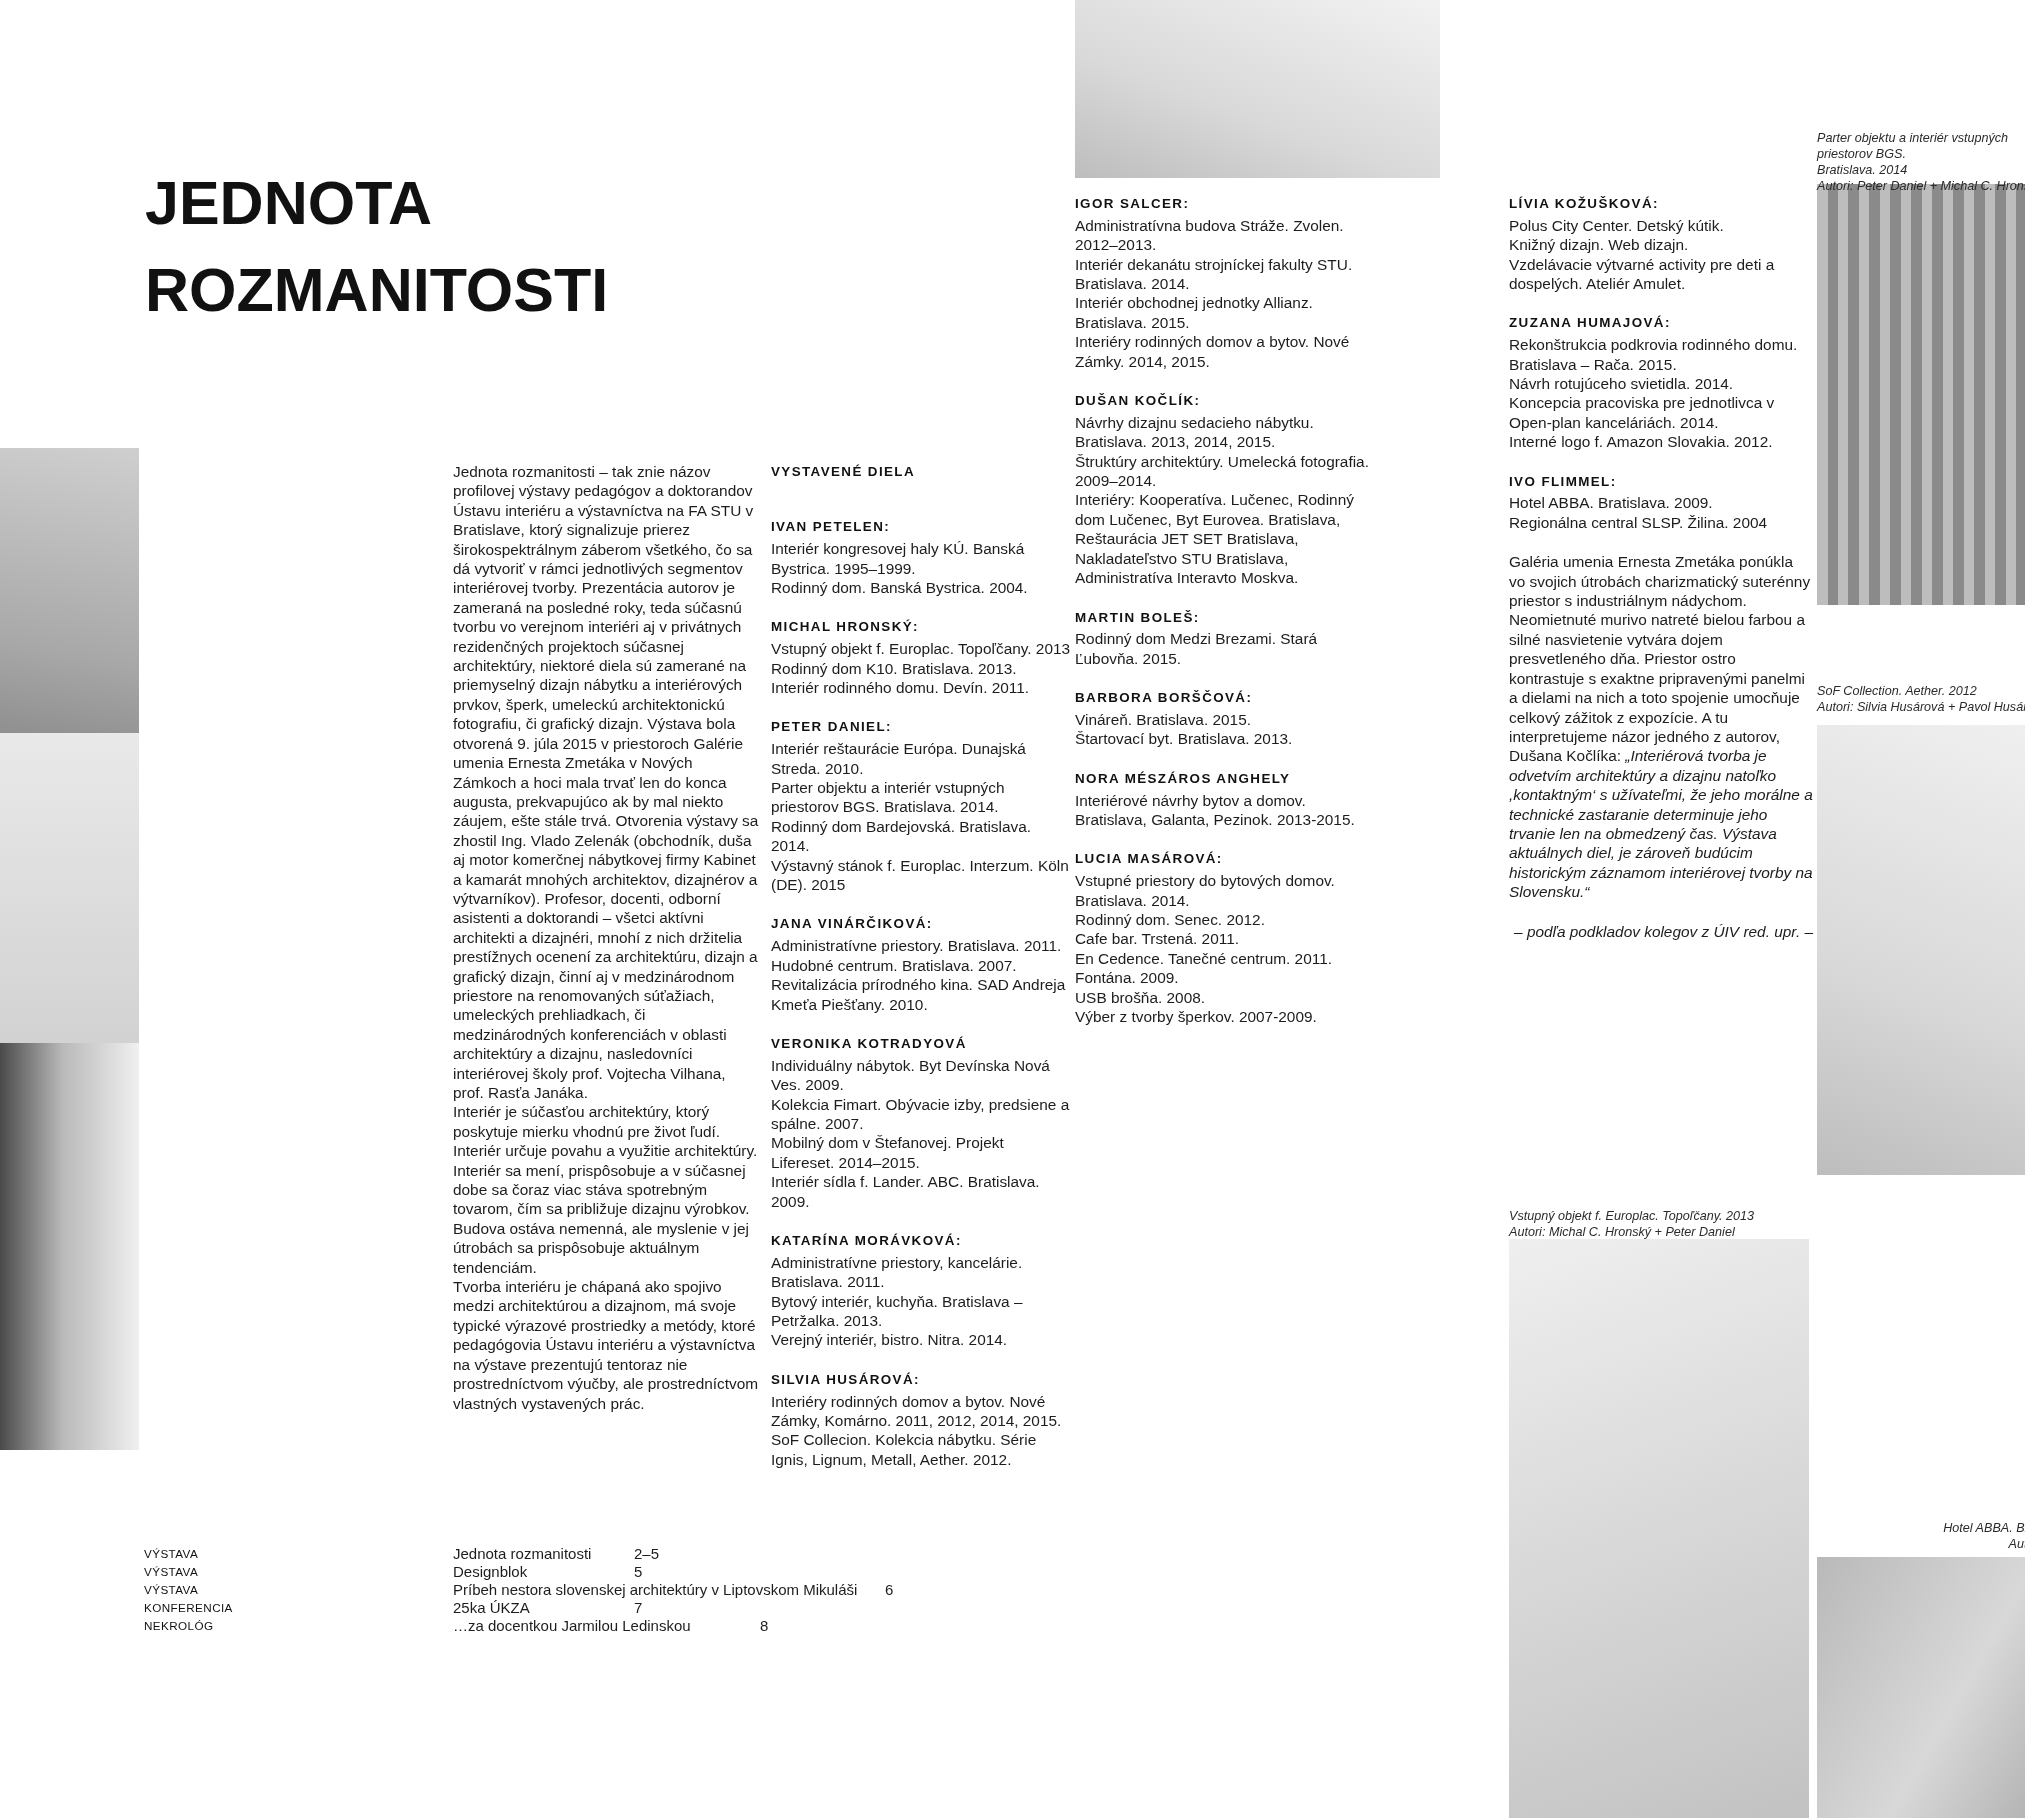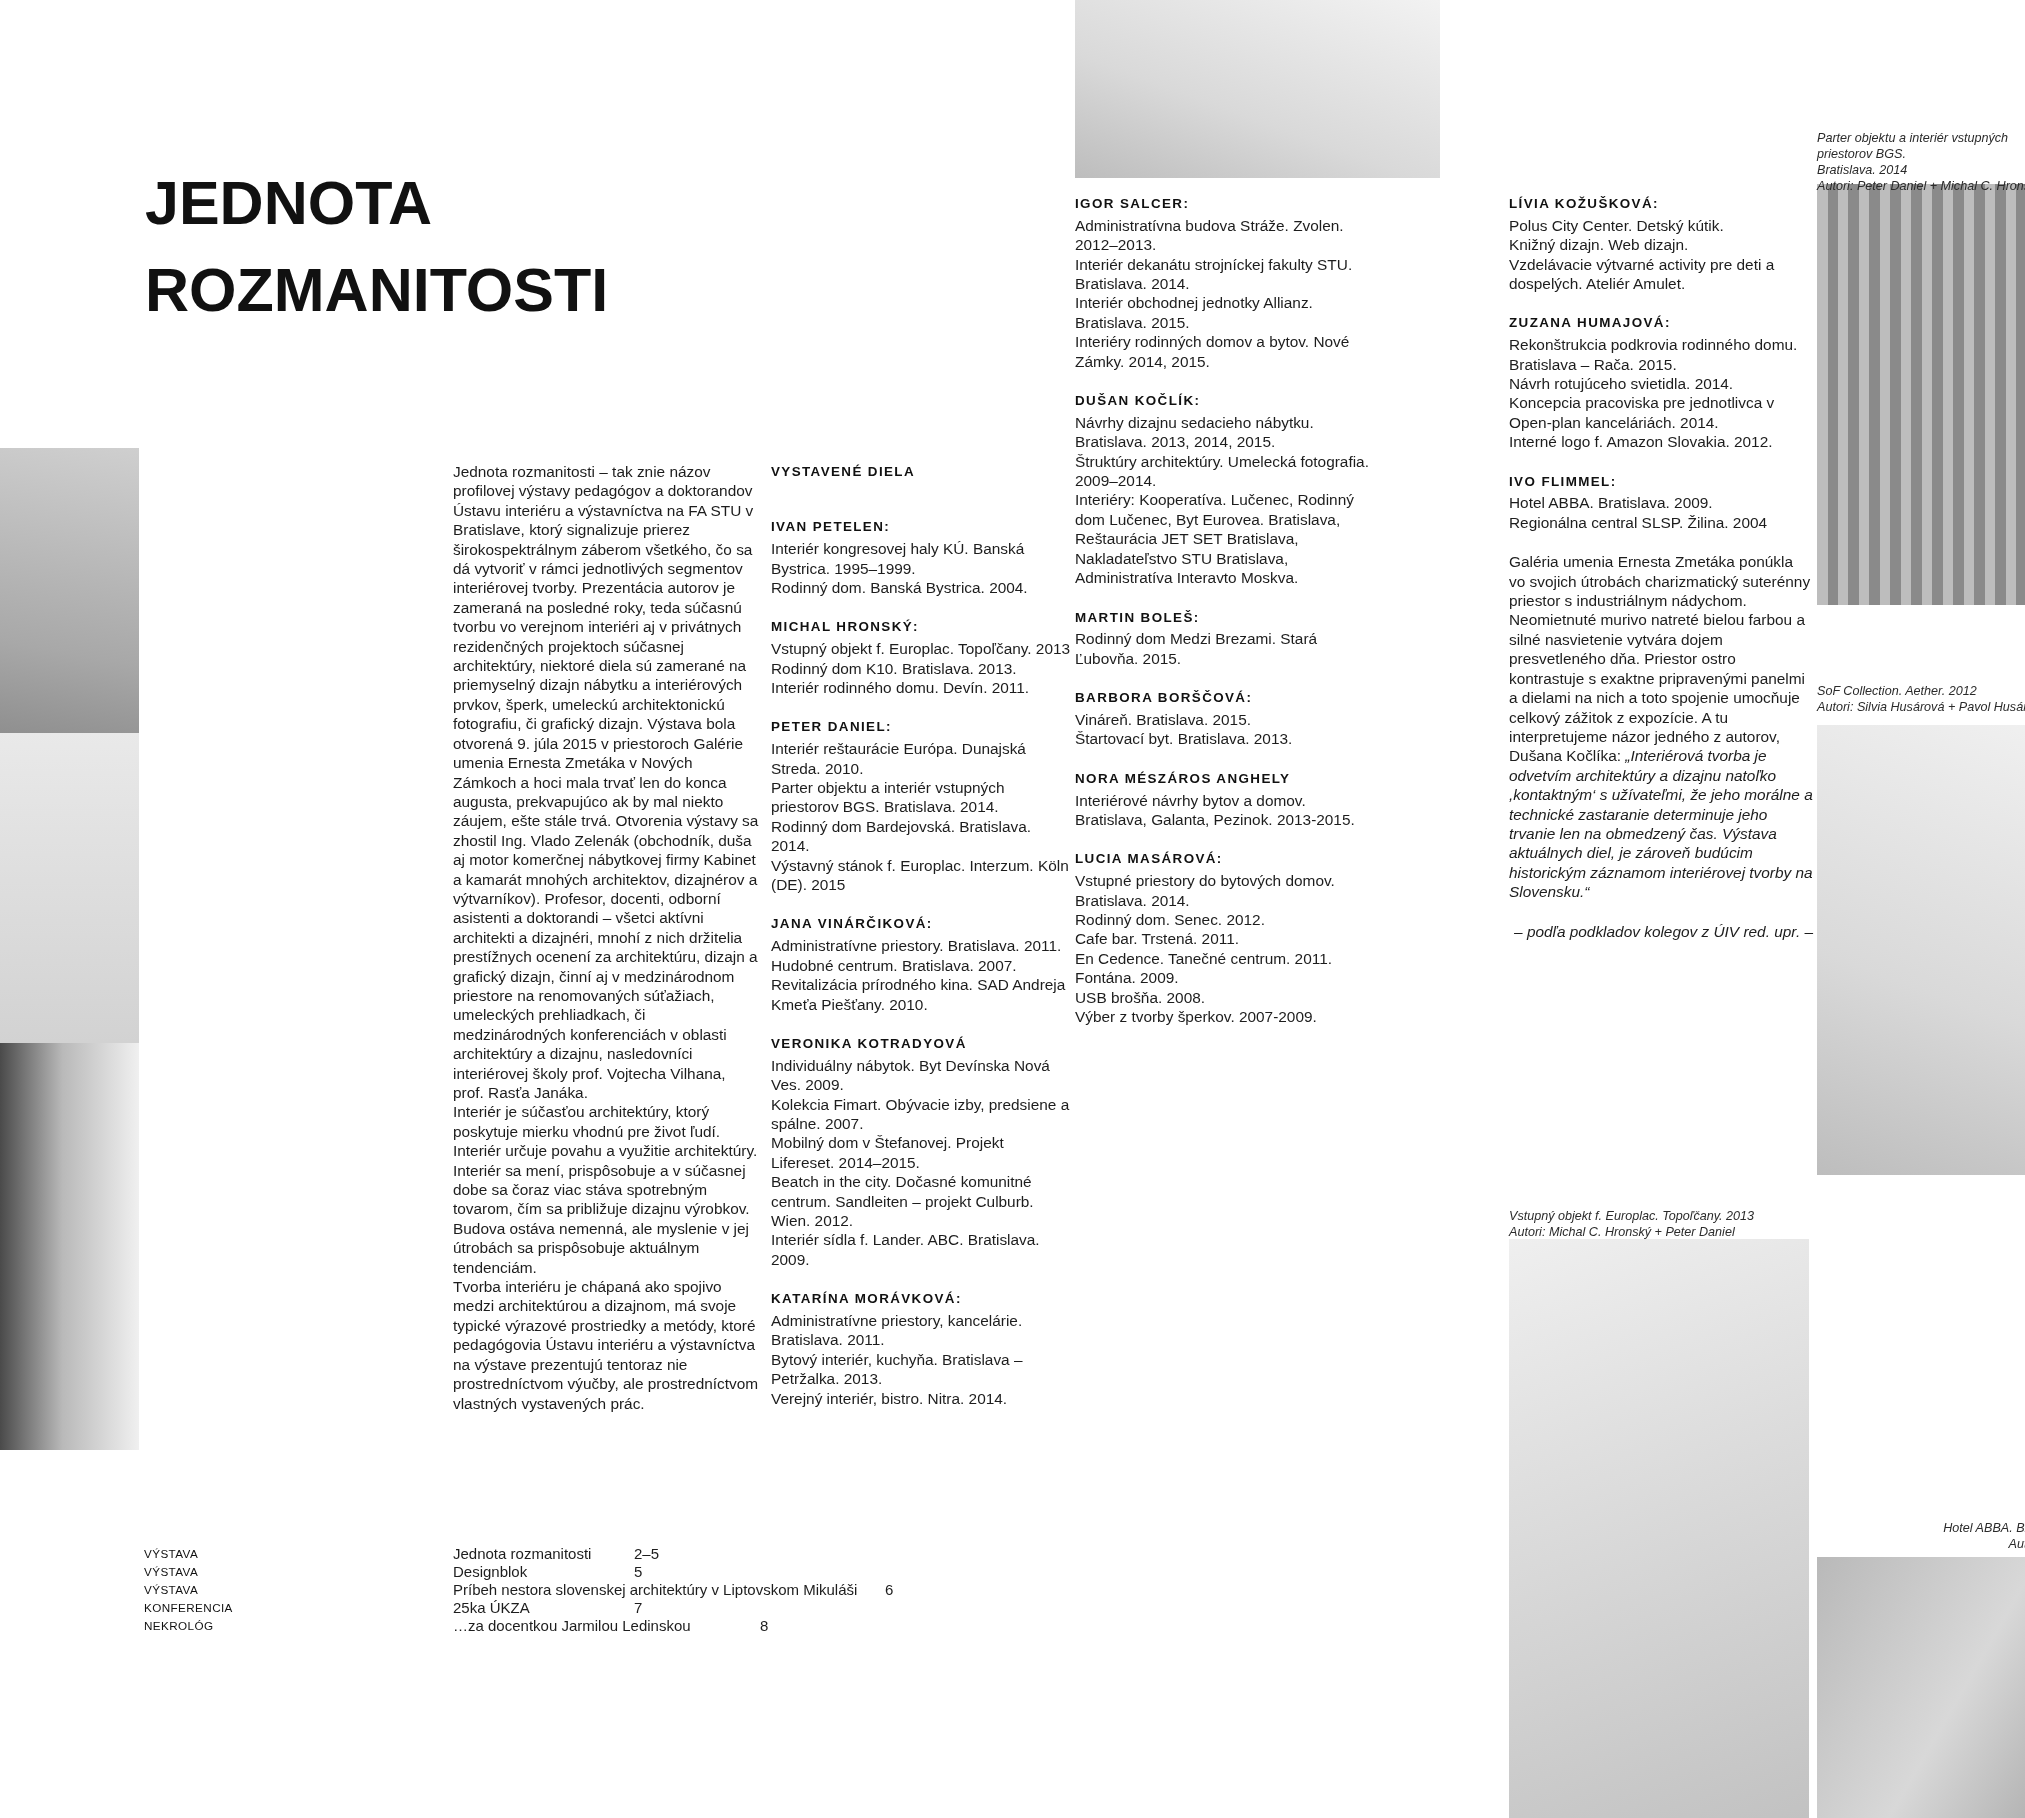--- a/index.html
+++ b/index.html
@@ -108,30 +108,36 @@
           <div class="work">Hudobné centrum. Bratislava. 2007.</div>
           <div class="work">Revitalizácia prírodného kina. SAD Andreja Kmeťa Piešťany. 2010.</div>
         </div>
     </section>
     <section class="block">
       <div class="artist-name">VERONIKA KOTRADYOVÁ</div>
       <div>
           <div class="work">Individuálny nábytok. Byt Devínska Nová Ves. 2009.</div>
           <div class="work">Kolekcia Fimart. Obývacie izby, predsiene a spálne. 2007.</div>
           <div class="work">Mobilný dom v Štefanovej. Projekt Lifereset. 2014–2015.</div>
-          <div class="work">Beatch in the city. Dočasné komunitné centrum. Sandleiten – projekt Culburb. Wien. 2012.</div>
           <div class="work">Interiér sídla f. Lander. ABC. Bratislava. 2009.</div>
         </div>
     </section>
     <section class="block">
       <div class="artist-name">KATARÍNA MORÁVKOVÁ:</div>
       <div>
           <div class="work">Administratívne priestory, kancelárie. Bratislava. 2011.</div>
           <div class="work">Bytový interiér, kuchyňa. Bratislava – Petržalka. 2013.</div>
           <div class="work">Verejný interiér, bistro. Nitra. 2014.</div>
+        </div>
+    </section>
+    <section class="block">
+      <div class="artist-name">SILVIA HUSÁROVÁ:</div>
+      <div>
+          <div class="work">Interiéry rodinných domov a bytov. Nové Zámky, Komárno. 2011, 2012, 2014, 2015.</div>
+          <div class="work">SoF Collecion. Kolekcia nábytku. Série Ignis, Lignum, Metall, Aether. 2012.</div>
         </div>
     </section>
   </div>
 
   <div class="col" style="left:1075px;top:194px;width:302px;">
     <section class="block">
       <div class="artist-name">IGOR SALCER:</div>
       <div>
           <div class="work">Administratívna budova Stráže. Zvolen. 2012–2013.</div>
           <div class="work">Interiér dekanátu strojníckej fakulty STU. Bratislava. 2014.</div>

